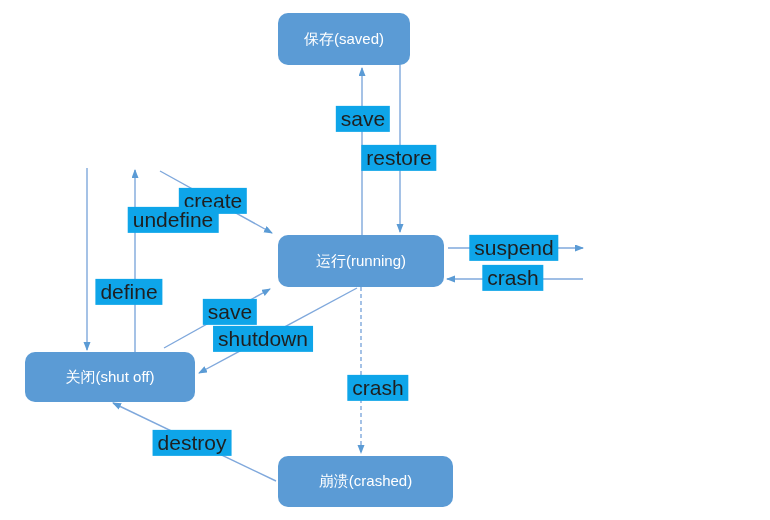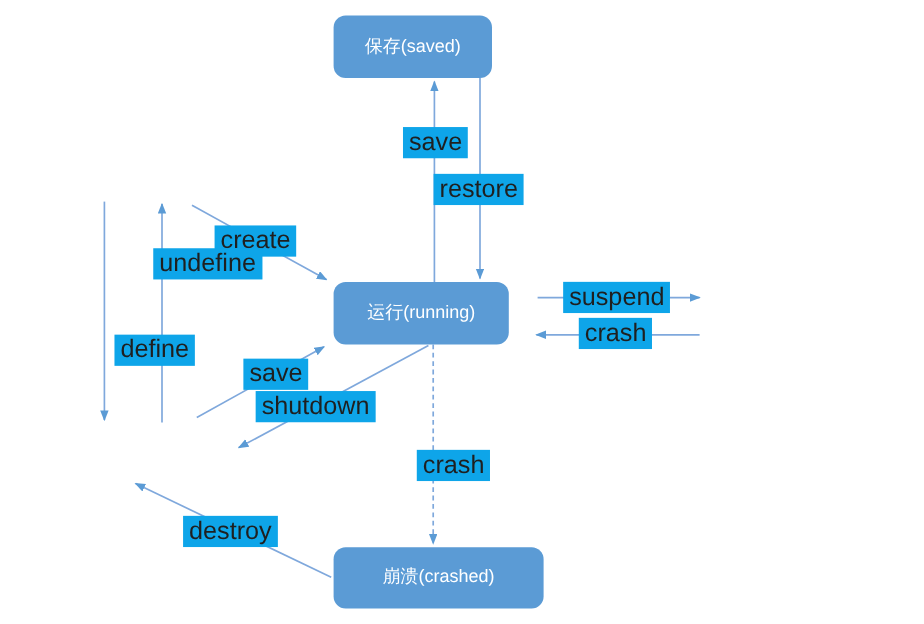--- a/index.html
+++ b/index.html
@@ -27,21 +27,21 @@
     font-size: 15px;
     display: flex;
     align-items: center;
     justify-content: center;
     text-align: center;
     box-sizing: border-box;
     line-height: 1.1;
   }
   .node-saved     { left: 278px; top: 13px;  width: 132px; height: 52px; }
   .node-undefined { left: 25px;  top: 119px; width: 170px; height: 49px; }
-  .node-running   { left: 278px; top: 235px; width: 146px; height: 52px; }
+  .node-running   { left: 278px; top: 235px; width: 166px; height: 52px; }
   .node-paused    { left: 585px; top: 235px; width: 170px; height: 52px; }
   .node-shutoff   { left: 25px;  top: 352px; width: 170px; height: 50px; }
   .node-crashed   { left: 278px; top: 456px; width: 175px; height: 51px; }
   .elabel {
     position: absolute;
     transform: translate(-50%, -50%);
     background: #0ea5e9;
     color: #1f1f1f;
     font-size: 21px;
     padding: 0 5px;
@@ -85,20 +85,21 @@
     <line class="edge" x1="448" y1="248" x2="583" y2="248" marker-end="url(#arrow)"></line>
     <line class="edge" x1="583" y1="279" x2="447" y2="279" marker-end="url(#arrow)"></line>
     <line class="edge" x1="164" y1="348" x2="270" y2="289" marker-end="url(#arrow)"></line>
     <line class="edge" x1="357" y1="288" x2="199" y2="373" marker-end="url(#arrow)"></line>
     <line class="edge dashed" x1="361" y1="287" x2="361" y2="453" marker-end="url(#arrow)"></line>
     <line class="edge" x1="276" y1="481" x2="113" y2="403" marker-end="url(#arrow)"></line>
   </svg>
 
   <div class="node node-saved">保存(saved)</div>
   <div class="node node-running">运行(running)</div>
+  <div class="node node-shutoff">关闭(shut off)</div>
   <div class="node node-crashed">崩溃(crashed)</div>
 
   <div class="elabel lbl-save">save</div>
   <div class="elabel lbl-restore">restore</div>
   <div class="elabel lbl-create">create</div>
   <div class="elabel lbl-undefine">undefine</div>
   <div class="elabel lbl-define">define</div>
   <div class="elabel lbl-suspend">suspend</div>
   <div class="elabel lbl-resume">crash</div>
   <div class="elabel lbl-start">save</div>

